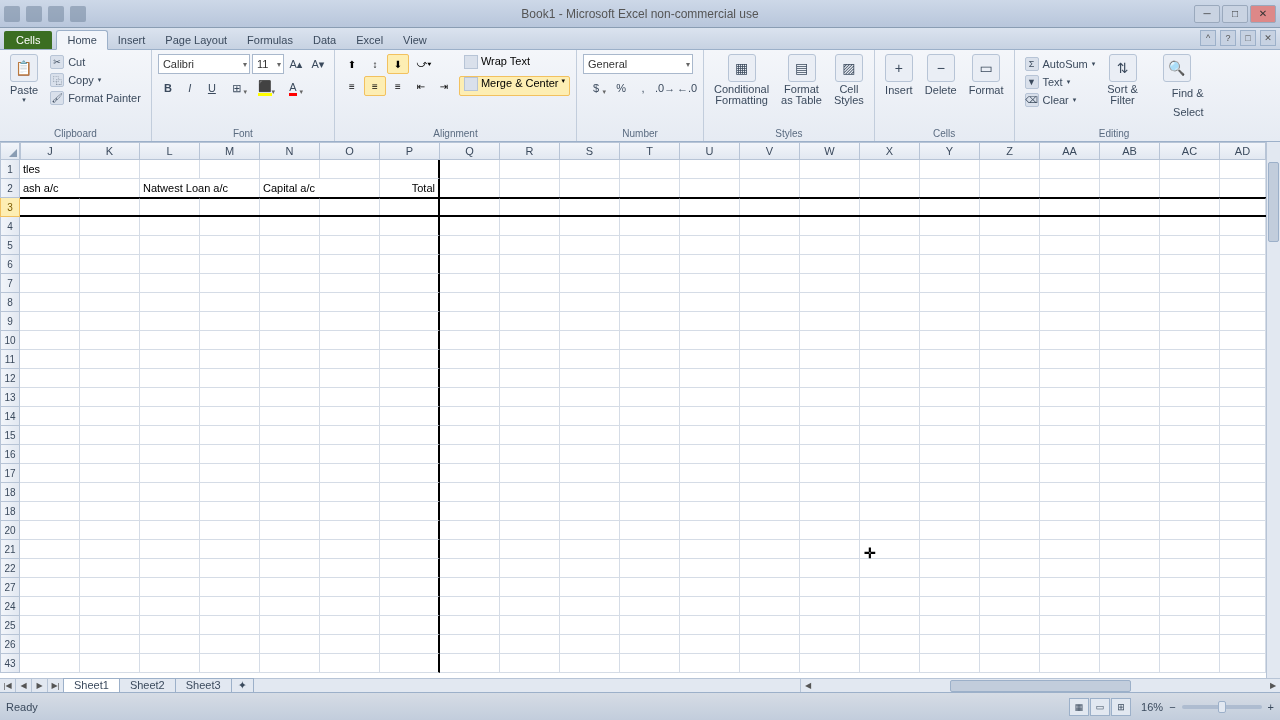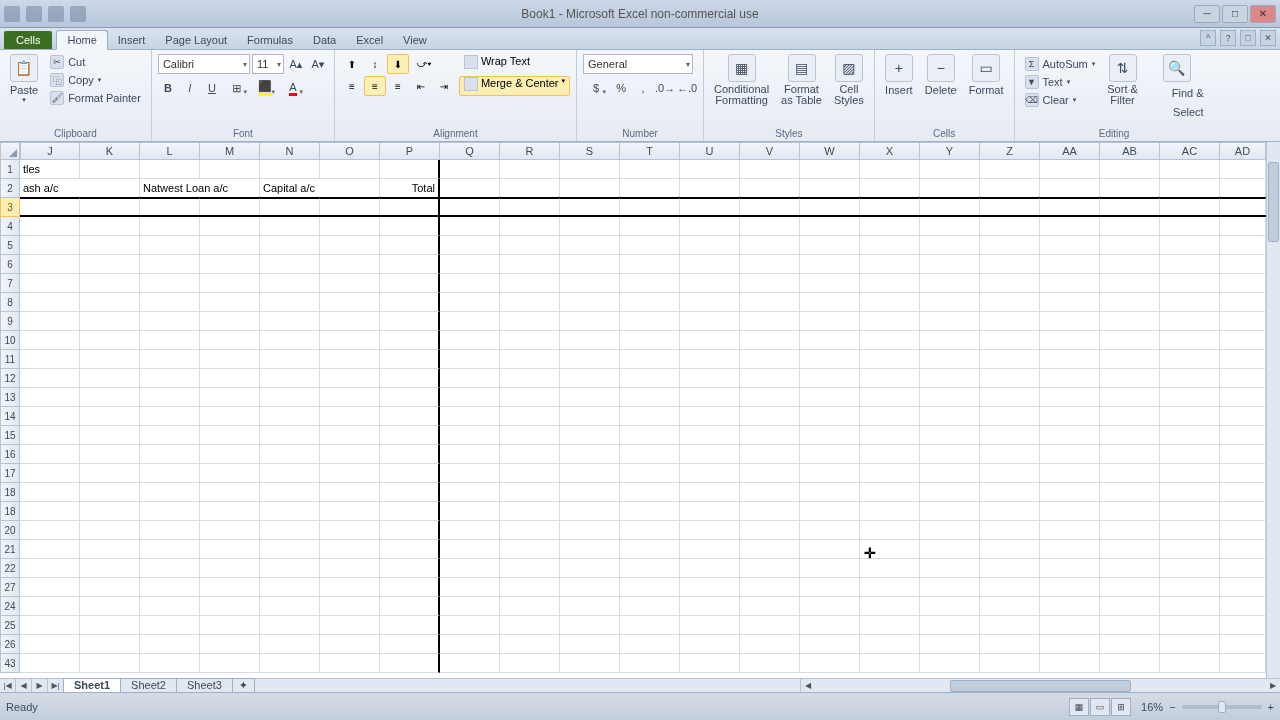--- a/index.html
+++ b/index.html
@@ -73,21 +73,21 @@
 .row.selected::before { content:""; position:absolute; left:0; right:0; top:-1px; height:1px; background:#000; z-index:2; }
 .row.selected::after { content:""; position:absolute; left:0; right:0; bottom:0; height:2px; background:#000; z-index:2; }
 .thick-right { border-right:2px solid #000 !important; }
 .vscroll { position:absolute; top:0; right:0; width:14px; bottom:14px; background:#e2e8f1; border-left:1px solid #b7c4d6; }
 .vscroll .thumb { position:absolute; top:20px; left:1px; right:1px; height:80px; background:#c2cddc; border:1px solid #9cb0c9; border-radius:2px; }
 .hscroll-area { position:absolute; left:0; right:0; bottom:0; height:14px; background:#e2e8f1; border-top:1px solid #b7c4d6; display:flex; }
 .sheet-nav { display:flex; }
 .sheet-nav div { width:16px; display:flex; align-items:center; justify-content:center; font-size:8px; border-right:1px solid #b7c4d6; cursor:pointer; color:#555; }
 .sheet-tabs { display:flex; align-items:flex-end; }
 .sheet-tab { padding:0 10px; font-size:11px; border:1px solid #9cb0c9; background:#e2e8f1; height:14px; line-height:13px; border-bottom:none; margin-left:-1px; cursor:pointer; color:#3b4a5d; }
-.sheet-tab.active { background:#fff; font-weight:bold; }
+.sheet-tab.active { background:#fff; font-weight:normal; }
 .sheet-tab.add { padding:0 6px; }
 .hscroll-spacer { flex:1; }
 .hscroll-bar { width:480px; position:relative; border-left:1px solid #b7c4d6; display:flex; align-items:center; }
 .hscroll-bar .arrow { width:14px; height:14px; display:flex; align-items:center; justify-content:center; font-size:8px; color:#555; }
 .hscroll-bar .track { flex:1; height:14px; position:relative; }
 .hscroll-bar .thumb { position:absolute; left:30%; width:40%; top:1px; bottom:1px; background:#c2cddc; border:1px solid #9cb0c9; border-radius:2px; }
 
 
 .statusbar { position:absolute; left:0; right:0; bottom:0; height:28px; background:linear-gradient(#d6dce5,#c2cddc); border-top:1px solid #9cb0c9; display:flex; align-items:center; font-size:11px; color:#3b4a5d; padding:0 6px; }
 .statusbar .spacer { flex:1; }

